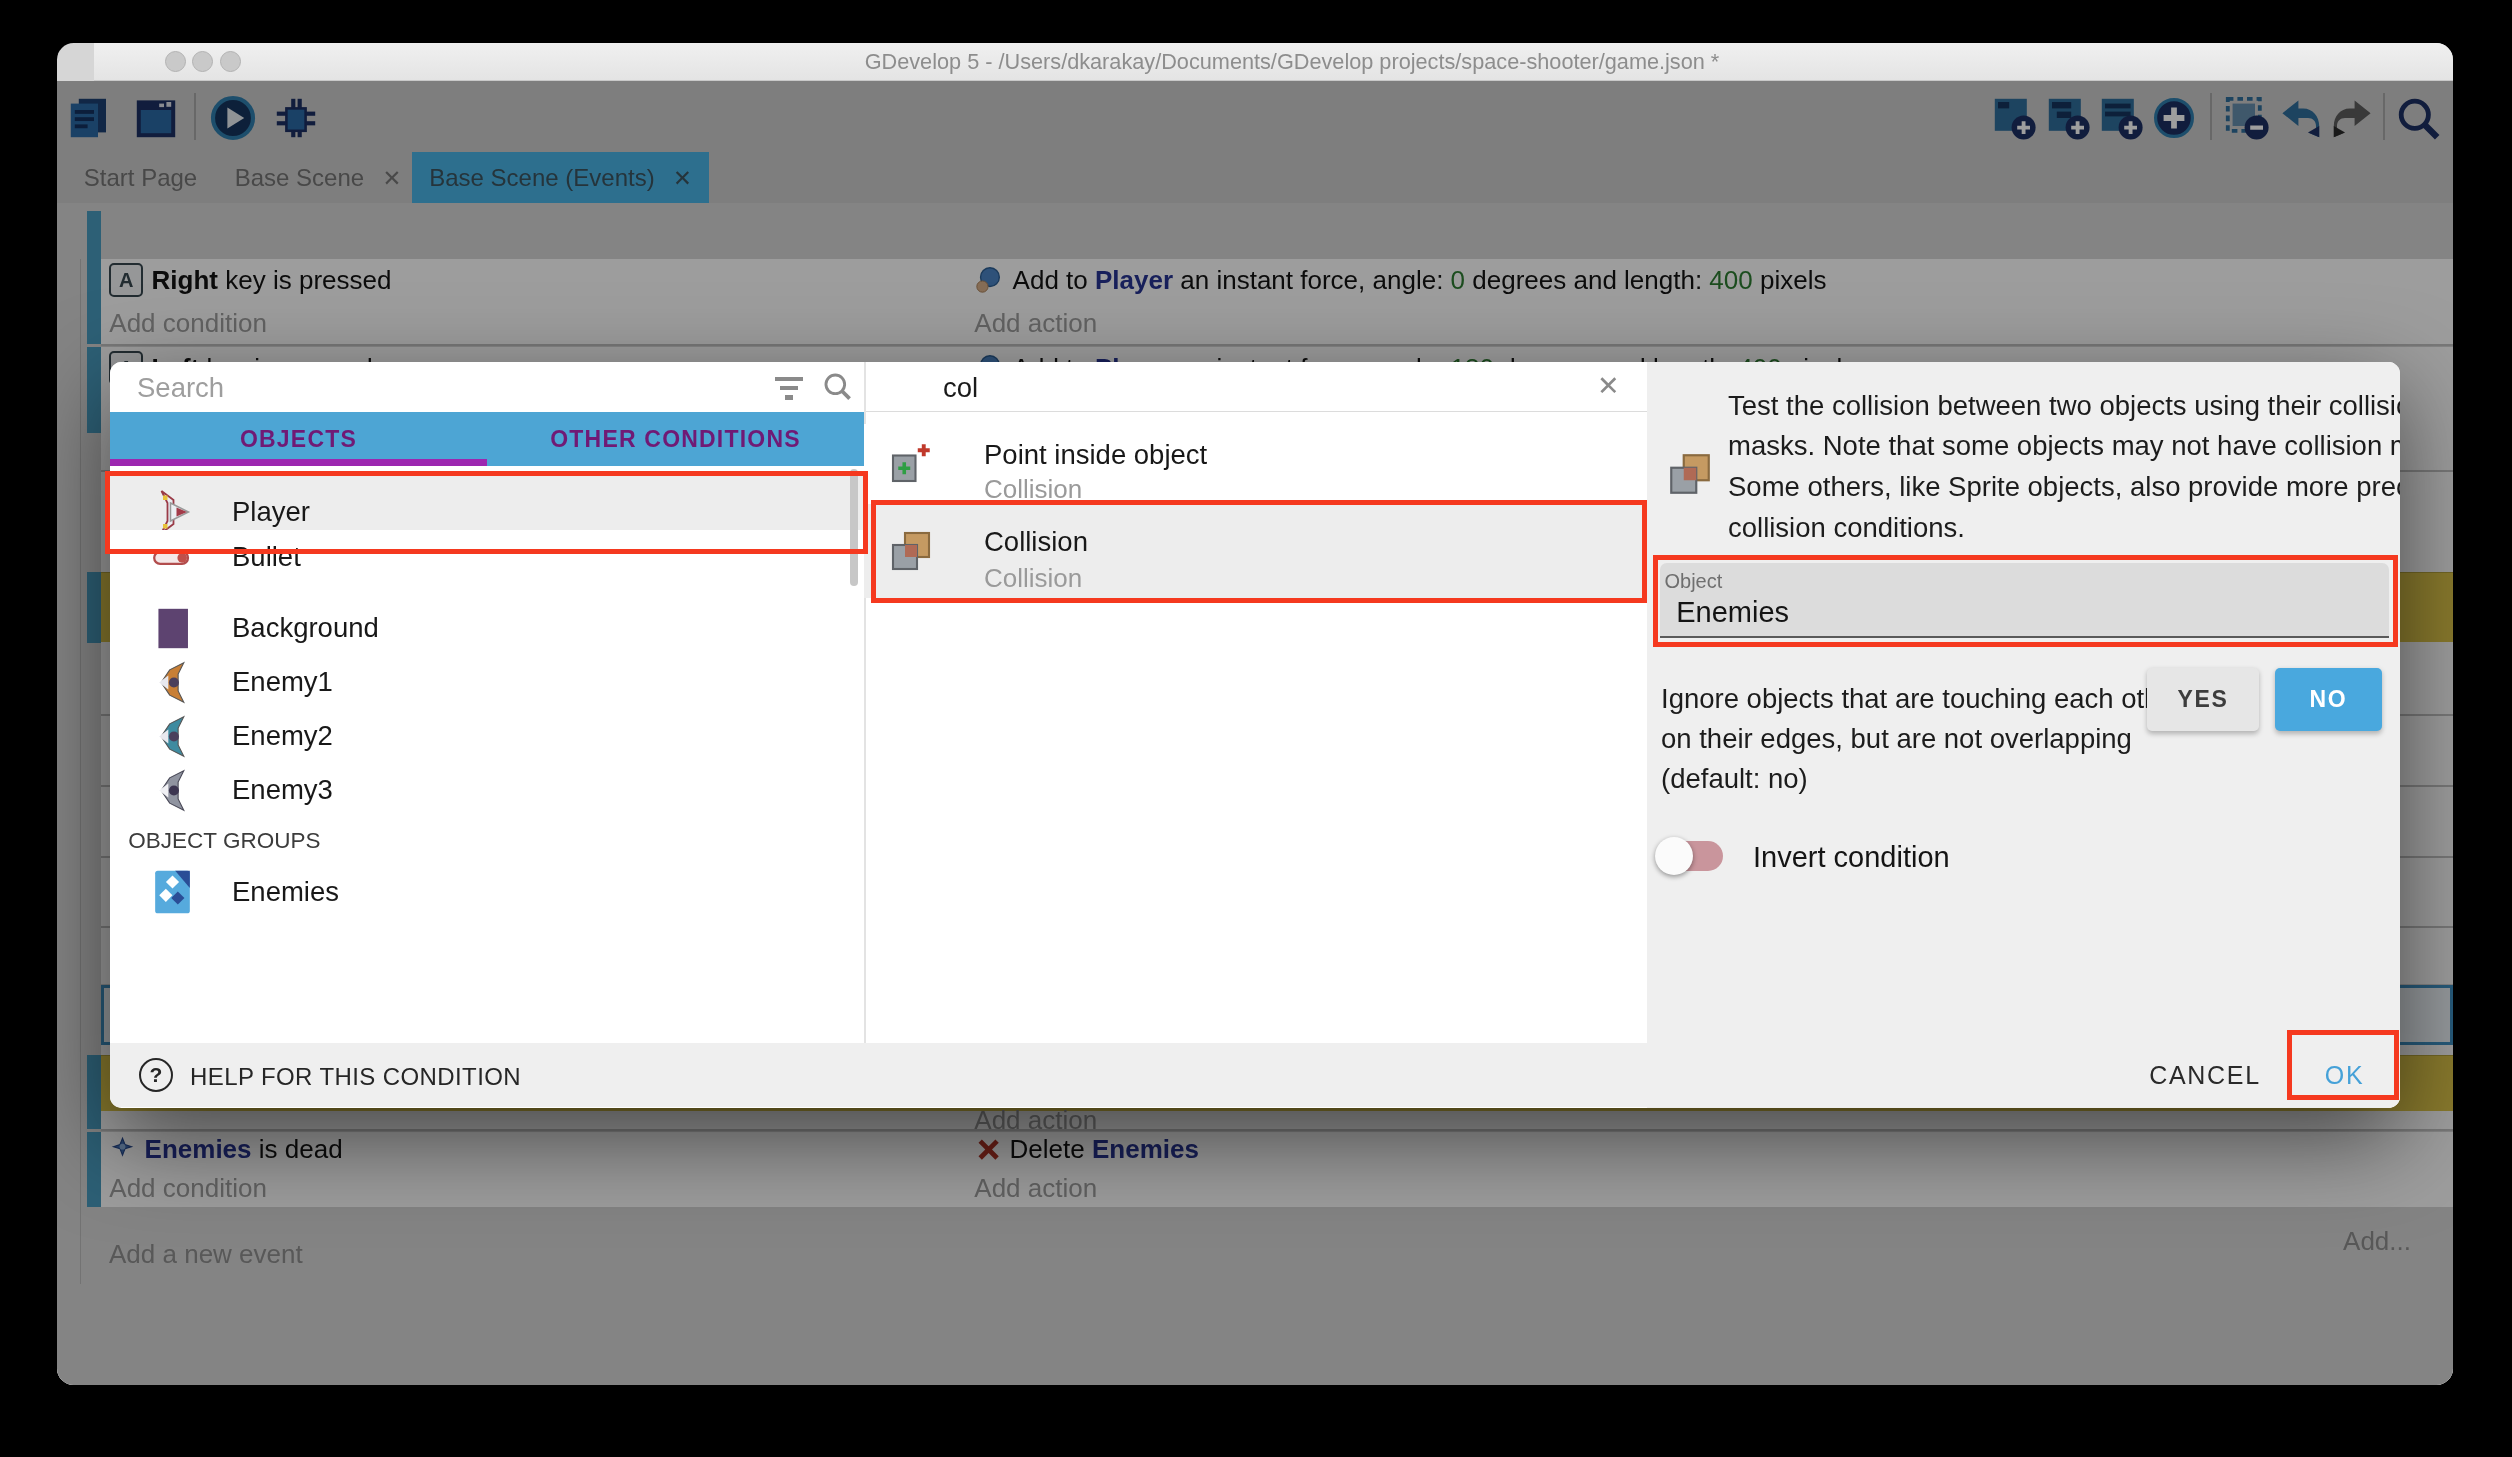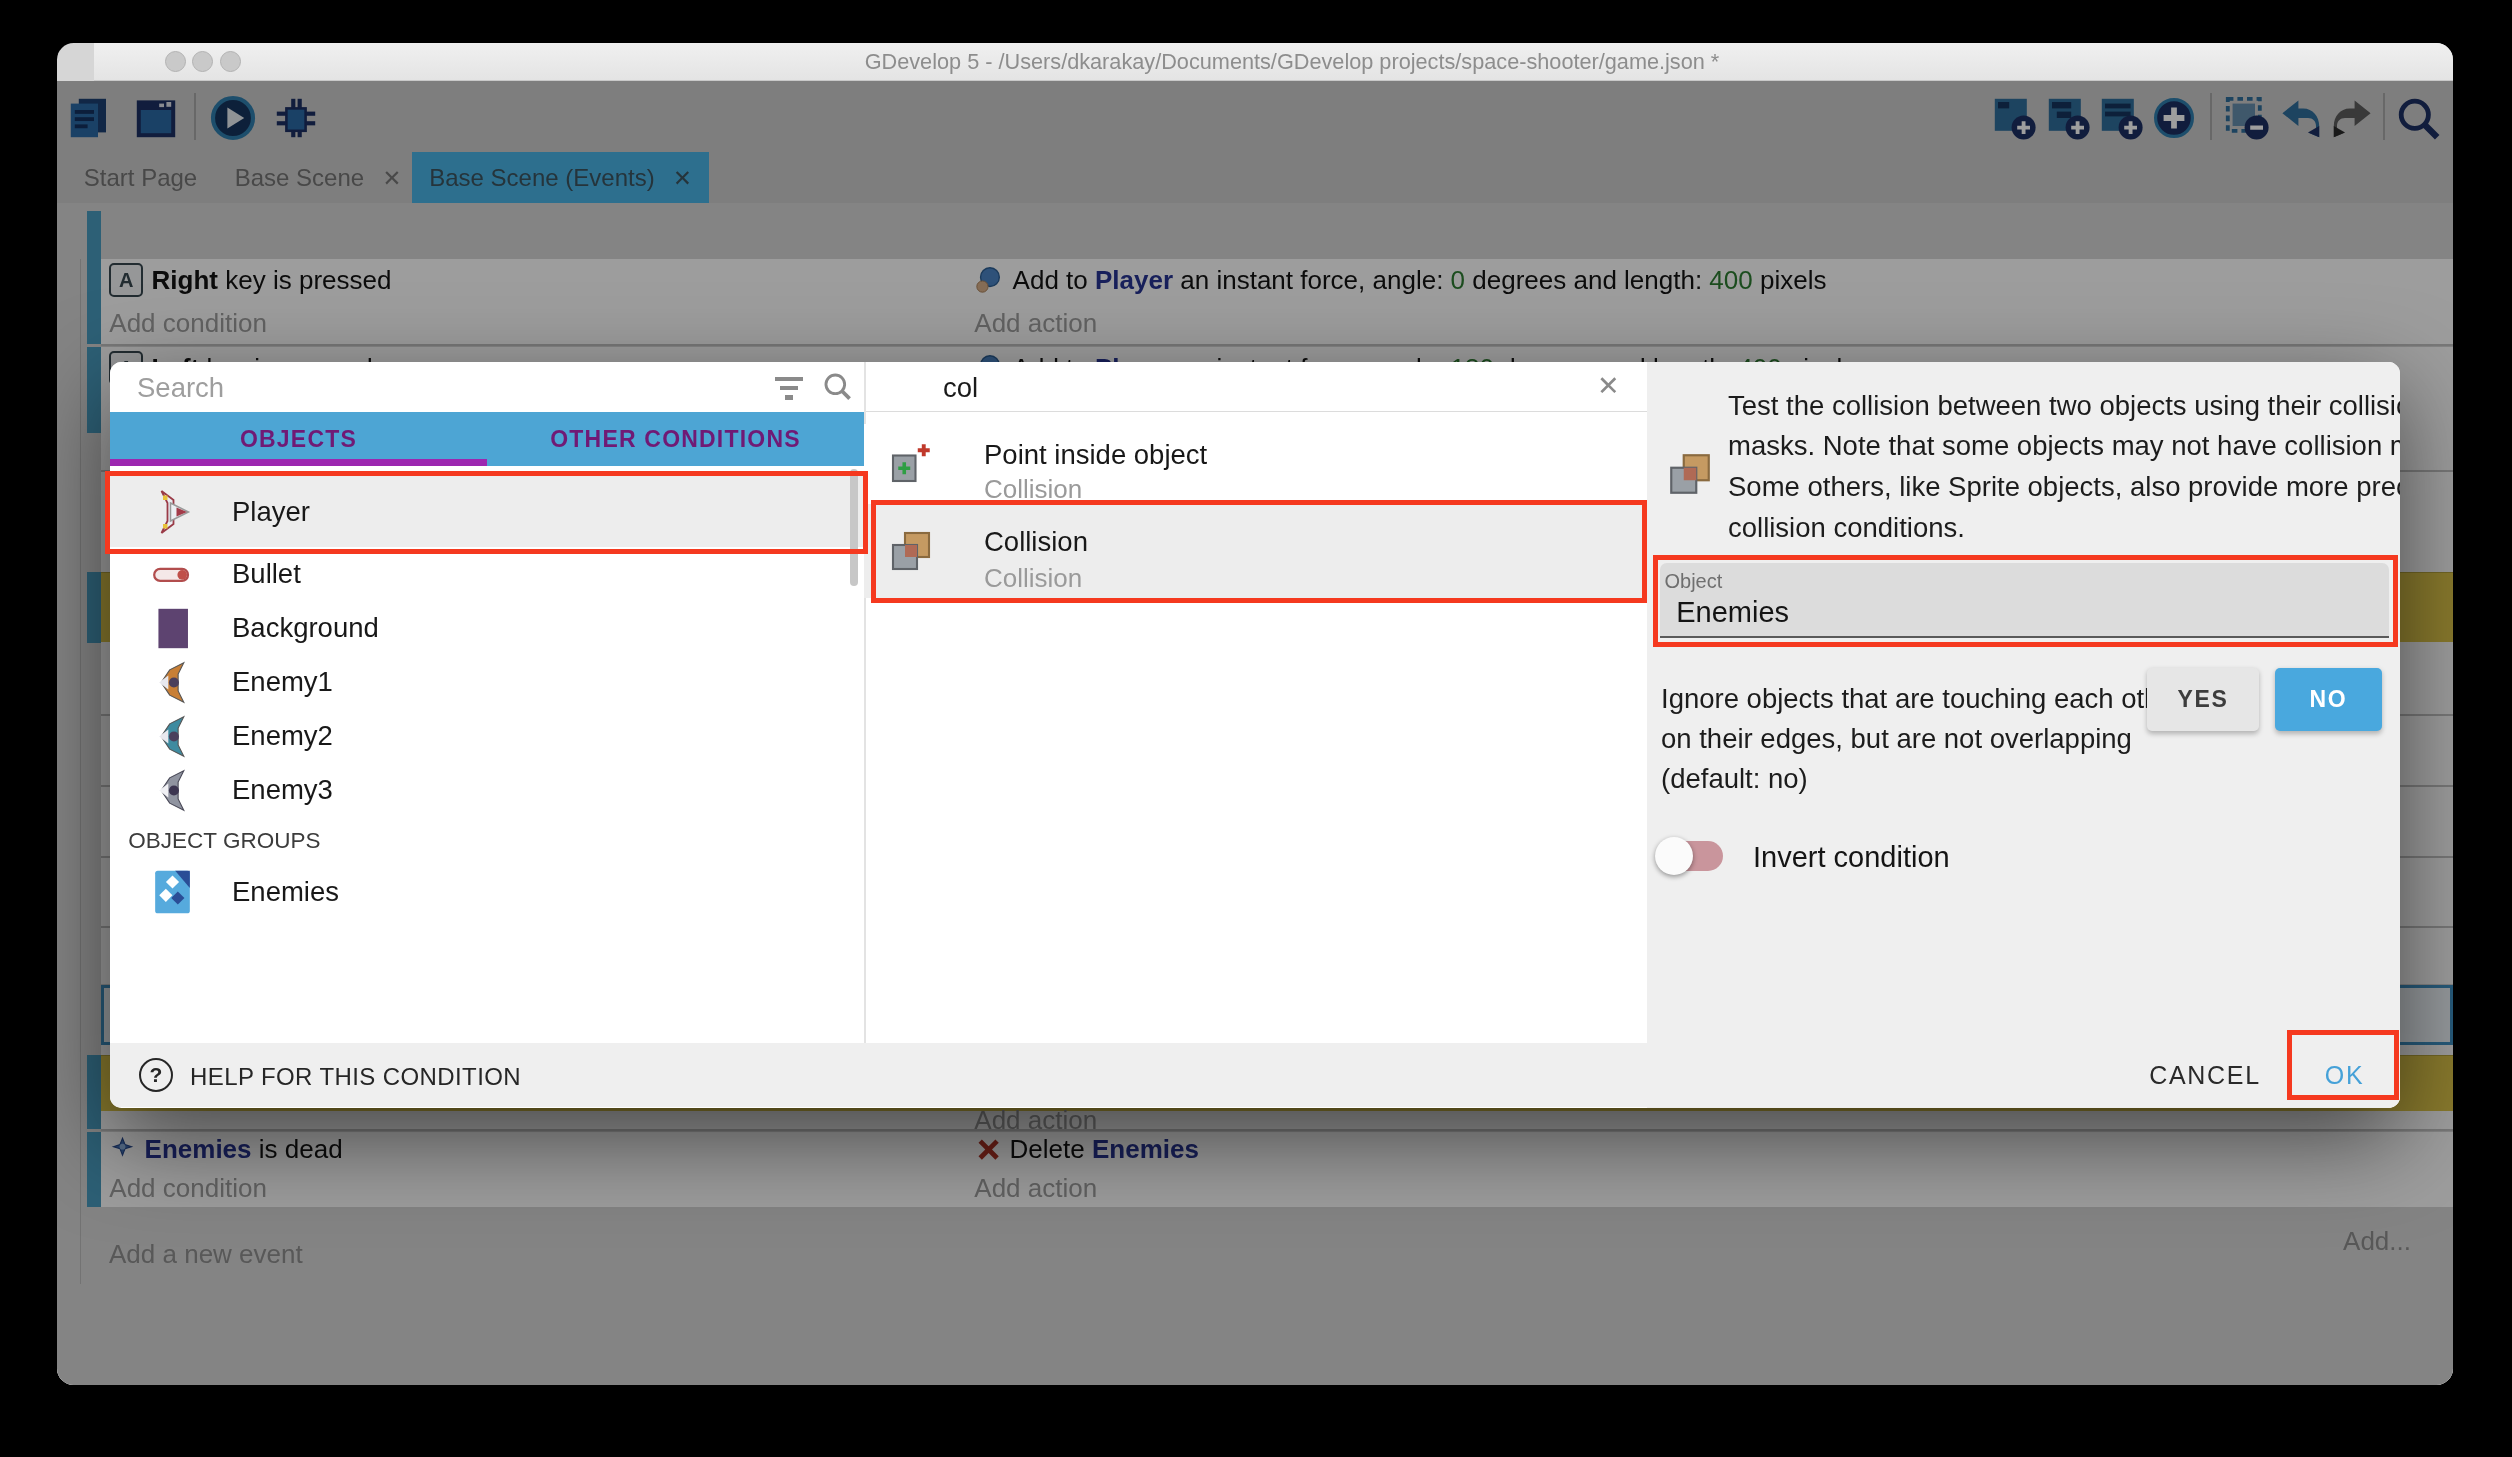--- a/index.html
+++ b/index.html
@@ -343,21 +343,21 @@
           <svg width="48" height="48" viewBox="0 0 32 32">
             <polygon points="9,2 13,10 13,22 9,30 17,24 17,8" fill="#e9edf2" stroke="#9a3b47" stroke-width="1.2"></polygon>
             <polygon points="15,10 27,16 15,22" fill="#eceff3" stroke="#999" stroke-width="1"></polygon>
             <polygon points="19,13 26,16 19,19" fill="#a33b49"></polygon>
             <rect x="10" y="5" width="3" height="3" fill="#e8c23a"></rect>
             <rect x="10" y="24" width="3" height="3" fill="#e8c23a"></rect>
           </svg>
         </span>
       <span class="olabel">Player</span>
     </div>
-    <div class="objrow" style="top:185px;height:54px">
+    <div class="objrow" style="top:168px;height:54px">
       <span class="oicon">
           <svg width="45" height="45" viewBox="0 0 32 32">
             <rect x="3" y="12" width="24" height="8.5" rx="4.2" fill="#f4e8e8" stroke="#b24d4d" stroke-width="1.6"></rect>
             <rect x="19.5" y="12.8" width="6.8" height="6.9" rx="3.4" fill="#c0504a"></rect>
           </svg>
         </span>
       <span class="olabel">Bullet</span>
     </div>
     <div class="objrow" style="top:239px;height:54px">
       <span class="oicon">

